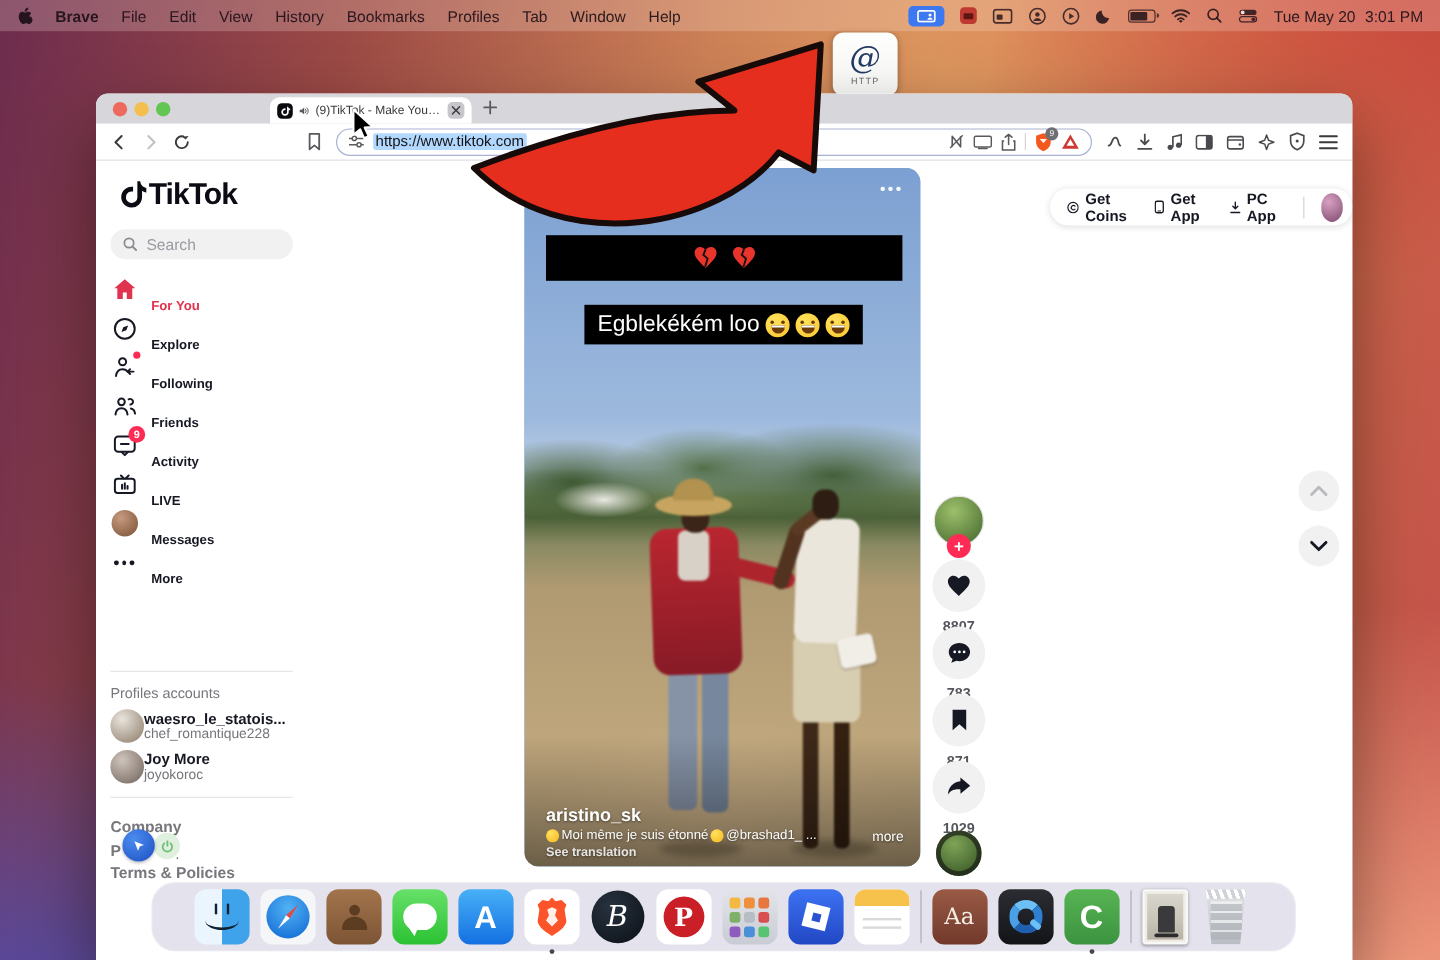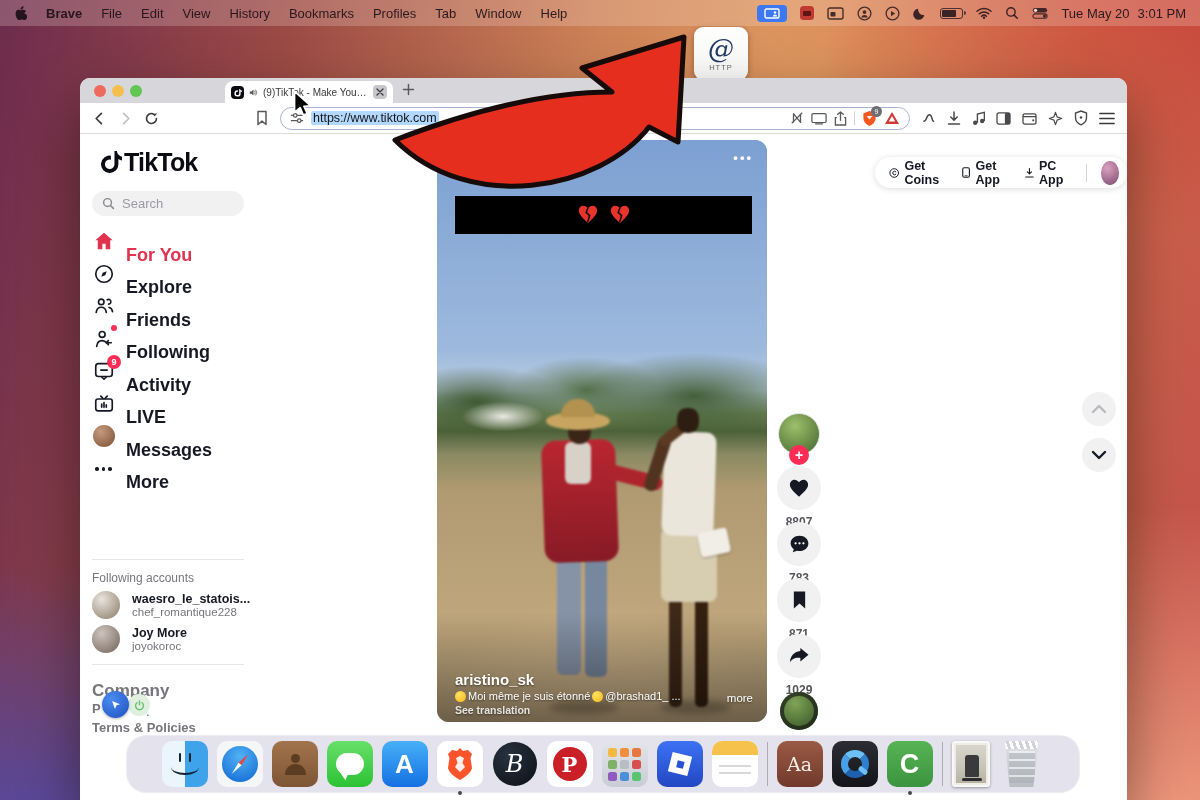--- a/index.html
+++ b/index.html
@@ -77,35 +77,35 @@
   .page { position:absolute; top:56px; left:0; right:0; bottom:0; background:#fff; }
 
   
   .sidebar { position:absolute; left:8px; top:0; width:230px; }
   .tt-logo { position:absolute; left:12px; top:14px; display:flex; align-items:center; gap:2px; }
   .tt-logo .word { font-size:25px; font-weight:800; letter-spacing:-.8px; color:#0b0b14; }
   .search-pill { position:absolute; left:4px; top:57px; width:152px; height:25px; background:#f1f1f2; border-radius:13px; display:flex; align-items:center; gap:7px; padding:0 10px; }
   .search-pill .ph { font-size:13px; color:#9a9aa2; }
   .nav { position:absolute; left:4px; top:91px; width:160px; }
   .nav-item { height:32.5px; display:flex; align-items:center; gap:11px; }
-  .nav-item .nlabel { font-size:18px; font-weight:600; color:#161823;margin-top:28px; }
+  .nav-item .nlabel { font-size:11px; font-weight:600; color:#161823;margin-top:28px; }
   .nav-item.active .nlabel { color:#e0334f; }
   .nav-ic { width:23px; height:23px; position:relative; display:flex; align-items:center; justify-content:center; flex:0 0 auto; }
   .badge9 { position:absolute; top:-5px; right:-6px; min-width:14px; height:14px; background:#fe2c55; border-radius:8px; color:#fff; font-size:9px; font-weight:bold; display:flex; align-items:center; justify-content:center; padding:0 3px; }
   .reddot { position:absolute; top:-2px; right:-2px; width:6px; height:6px; background:#fe2c55; border-radius:50%; }
   .av-profile { width:22px; height:22px; border-radius:50%; background:radial-gradient(circle at 35% 30%, #c59a7e, #7a5036); }
   .more-dots { display:flex; gap:3px; }
   .more-dots i { width:3.5px; height:3.5px; background:#161823; border-radius:50%; }
   .sb-div { position:absolute; left:4px; width:152px; height:1px; background:#e6e6e8; }
   .follow-hd { position:absolute; left:4px; top:437px; font-size:12px; color:#76767c; }
-  .acct { position:absolute; left:4px; display:flex; gap:12px; align-items:center; }
+  .acct { position:absolute; left:4px; display:flex; gap:0; align-items:center; }
   .acct .aav { width:28px; height:28px; border-radius:50%; flex:0 0 auto; }
   .acct .an { font-size:12.5px; font-weight:bold; color:#161823; line-height:14px; }
   .acct .au { font-size:11.5px; color:#75757c; line-height:13px; }
-  .foot-company { position:absolute; left:4px; top:547px; font-size:17px; font-weight:600; color:#76767c; }
+  .foot-company { position:absolute; left:4px; top:547px; font-size:13px; font-weight:600; color:#76767c; }
   .foot-program { position:absolute; left:4px; top:567px; font-size:13px; font-weight:600; color:#76767c; }
   .foot-dot { position:absolute; left:58px; top:570px; font-size:13px; color:#76767c; }
   .foot-terms { position:absolute; left:4px; top:586px; font-size:13px; font-weight:600; color:#76767c; }
   .bubble-blue { position:absolute; left:14px; top:557px; width:27px; height:27px; border-radius:50%; background:radial-gradient(circle at 35% 30%, #4b8cf0, #1d4fc0); display:flex; align-items:center; justify-content:center; box-shadow:0 1px 3px rgba(0,0,0,.3); z-index:3; }
   .bubble-green { position:absolute; left:40px; top:560px; width:22px; height:22px; border-radius:50%; background:#dff0df; display:flex; align-items:center; justify-content:center; z-index:2; }
 
   
   .hdr-pill {
     position:absolute; left:795px; top:23px; height:31px; background:#fff; border-radius:16px;
     box-shadow:0 1px 6px rgba(0,0,0,.14); display:flex; align-items:center; gap:14px; padding:0 8px 0 14px;
@@ -472,37 +472,37 @@
             <svg width="22" height="22" viewBox="0 0 24 24">
                 <circle cx="12" cy="12" r="9" fill="none" stroke="#161823" stroke-width="1.8"></circle>
                 <path d="M9 15l1.6-4.4L15 9l-1.6 4.4z" fill="#161823"></path>
               </svg>
           </span>
           <span class="nlabel">Explore</span>
         </div>
         <div class="nav-item">
           <span class="nav-ic">
             <svg width="22" height="22" viewBox="0 0 24 24">
-                <circle cx="9" cy="7.5" r="3" fill="none" stroke="#161823" stroke-width="1.8"></circle>
-                <path d="M3.5 19c.5-3.6 2.6-5.6 5.5-5.6s5 2 5.5 5.6" fill="none" stroke="#161823" stroke-width="1.8" stroke-linecap="round"></path>
-                <path d="M15.5 5.2a2.6 2.6 0 1 1 1.6 4.8M17.5 13.6c2.1.4 3.4 2 3.8 4.6" fill="none" stroke="#161823" stroke-width="1.8" stroke-linecap="round"></path>
-              </svg>
-          </span>
-          <span class="nlabel">Friends</span>
-        </div>
-        <div class="nav-item">
-          <span class="nav-ic">
-            <svg width="22" height="22" viewBox="0 0 24 24">
                 <circle cx="10" cy="7" r="3.2" fill="none" stroke="#161823" stroke-width="1.8"></circle>
                 <path d="M4 20c.5-4 2.8-6.2 6-6.2 2 0 3.7.9 4.8 2.4" fill="none" stroke="#161823" stroke-width="1.8" stroke-linecap="round"></path>
                 <path d="M20 16h-5.5M16.8 13.8L14.5 16l2.3 2.2" fill="none" stroke="#161823" stroke-width="1.7" stroke-linecap="round" stroke-linejoin="round"></path>
               </svg>
             <span class="reddot"></span>
           </span>
           <span class="nlabel">Following</span>
+        </div>
+        <div class="nav-item">
+          <span class="nav-ic">
+            <svg width="22" height="22" viewBox="0 0 24 24">
+                <circle cx="9" cy="7.5" r="3" fill="none" stroke="#161823" stroke-width="1.8"></circle>
+                <path d="M3.5 19c.5-3.6 2.6-5.6 5.5-5.6s5 2 5.5 5.6" fill="none" stroke="#161823" stroke-width="1.8" stroke-linecap="round"></path>
+                <path d="M15.5 5.2a2.6 2.6 0 1 1 1.6 4.8M17.5 13.6c2.1.4 3.4 2 3.8 4.6" fill="none" stroke="#161823" stroke-width="1.8" stroke-linecap="round"></path>
+              </svg>
+          </span>
+          <span class="nlabel">Friends</span>
         </div>
         <div class="nav-item">
           <span class="nav-ic">
             <svg width="22" height="22" viewBox="0 0 24 24">
                 <rect x="3" y="4" width="18" height="14" rx="3" fill="none" stroke="#161823" stroke-width="1.8"></rect>
                 <path d="M8.5 11h7" stroke="#161823" stroke-width="1.8" stroke-linecap="round"></path>
                 <path d="M9 18l3 3 3-3" fill="none" stroke="#161823" stroke-width="1.8" stroke-linejoin="round"></path>
               </svg>
             <span class="badge9">9</span>
           </span>
@@ -530,21 +530,21 @@
                 <i></i>
                 <i></i>
                 <i></i>
               </span>
             </span>
           <span class="nlabel">More</span>
         </div>
       </div>
 
       <div class="sb-div" style="top:425px"></div>
-      <div class="follow-hd">Following accounts</div>
+      <div class="follow-hd">Profiles accounts</div>
 
       <div class="acct" style="top:457px">
         <span class="aav" style="background:radial-gradient(circle at 35% 30%, #e9e4dc, #8a7a66)"></span>
         <span>
           <div class="an">waesro_le_statois...</div>
           <div class="au">chef_romantique228</div>
         </span>
       </div>
       <div class="acct" style="top:491px">
         <span class="aav" style="background:radial-gradient(circle at 35% 30%, #cfc4bd, #6e6159)"></span>
@@ -626,20 +626,26 @@
 
       <div class="banner1">
         <svg width="24" height="22" viewBox="0 0 24 24">
             <path d="M12 21C5.4 14.8 2 11 2 7.2 2 4.3 4.2 2 7 2c1.9 0 3.7 1 5 2.6C13.3 3 15.1 2 17 2c2.8 0 5 2.3 5 5.2 0 3.8-3.4 7.6-10 13.8z" fill="#e8342a"></path>
             <path d="M12 4.2l-2 5 3.8 3.4-2.3 7.6" fill="none" stroke="#111" stroke-width="1.7"></path>
           </svg>
         <svg width="24" height="22" viewBox="0 0 24 24">
             <path d="M12 21C5.4 14.8 2 11 2 7.2 2 4.3 4.2 2 7 2c1.9 0 3.7 1 5 2.6C13.3 3 15.1 2 17 2c2.8 0 5 2.3 5 5.2 0 3.8-3.4 7.6-10 13.8z" fill="#e8342a"></path>
             <path d="M12 4.2l-2 5 3.8 3.4-2.3 7.6" fill="none" stroke="#111" stroke-width="1.7"></path>
           </svg>
+      </div>
+      <div class="banner2">
+        <span class="btxt">Egblekékém loo</span>
+        <span class="laugh"></span>
+        <span class="laugh"></span>
+        <span class="laugh"></span>
       </div>
 
       <div class="vid-fade"></div>
       <div class="vid-dots">•••</div>
       <div class="vid-user">aristino_sk</div>
       <div class="vid-cap">
         <span class="mini-emoji"></span>
         <span>Moi même je suis étonné</span>
         <span class="mini-emoji"></span>
         <span>@brashad1_ ...</span>

